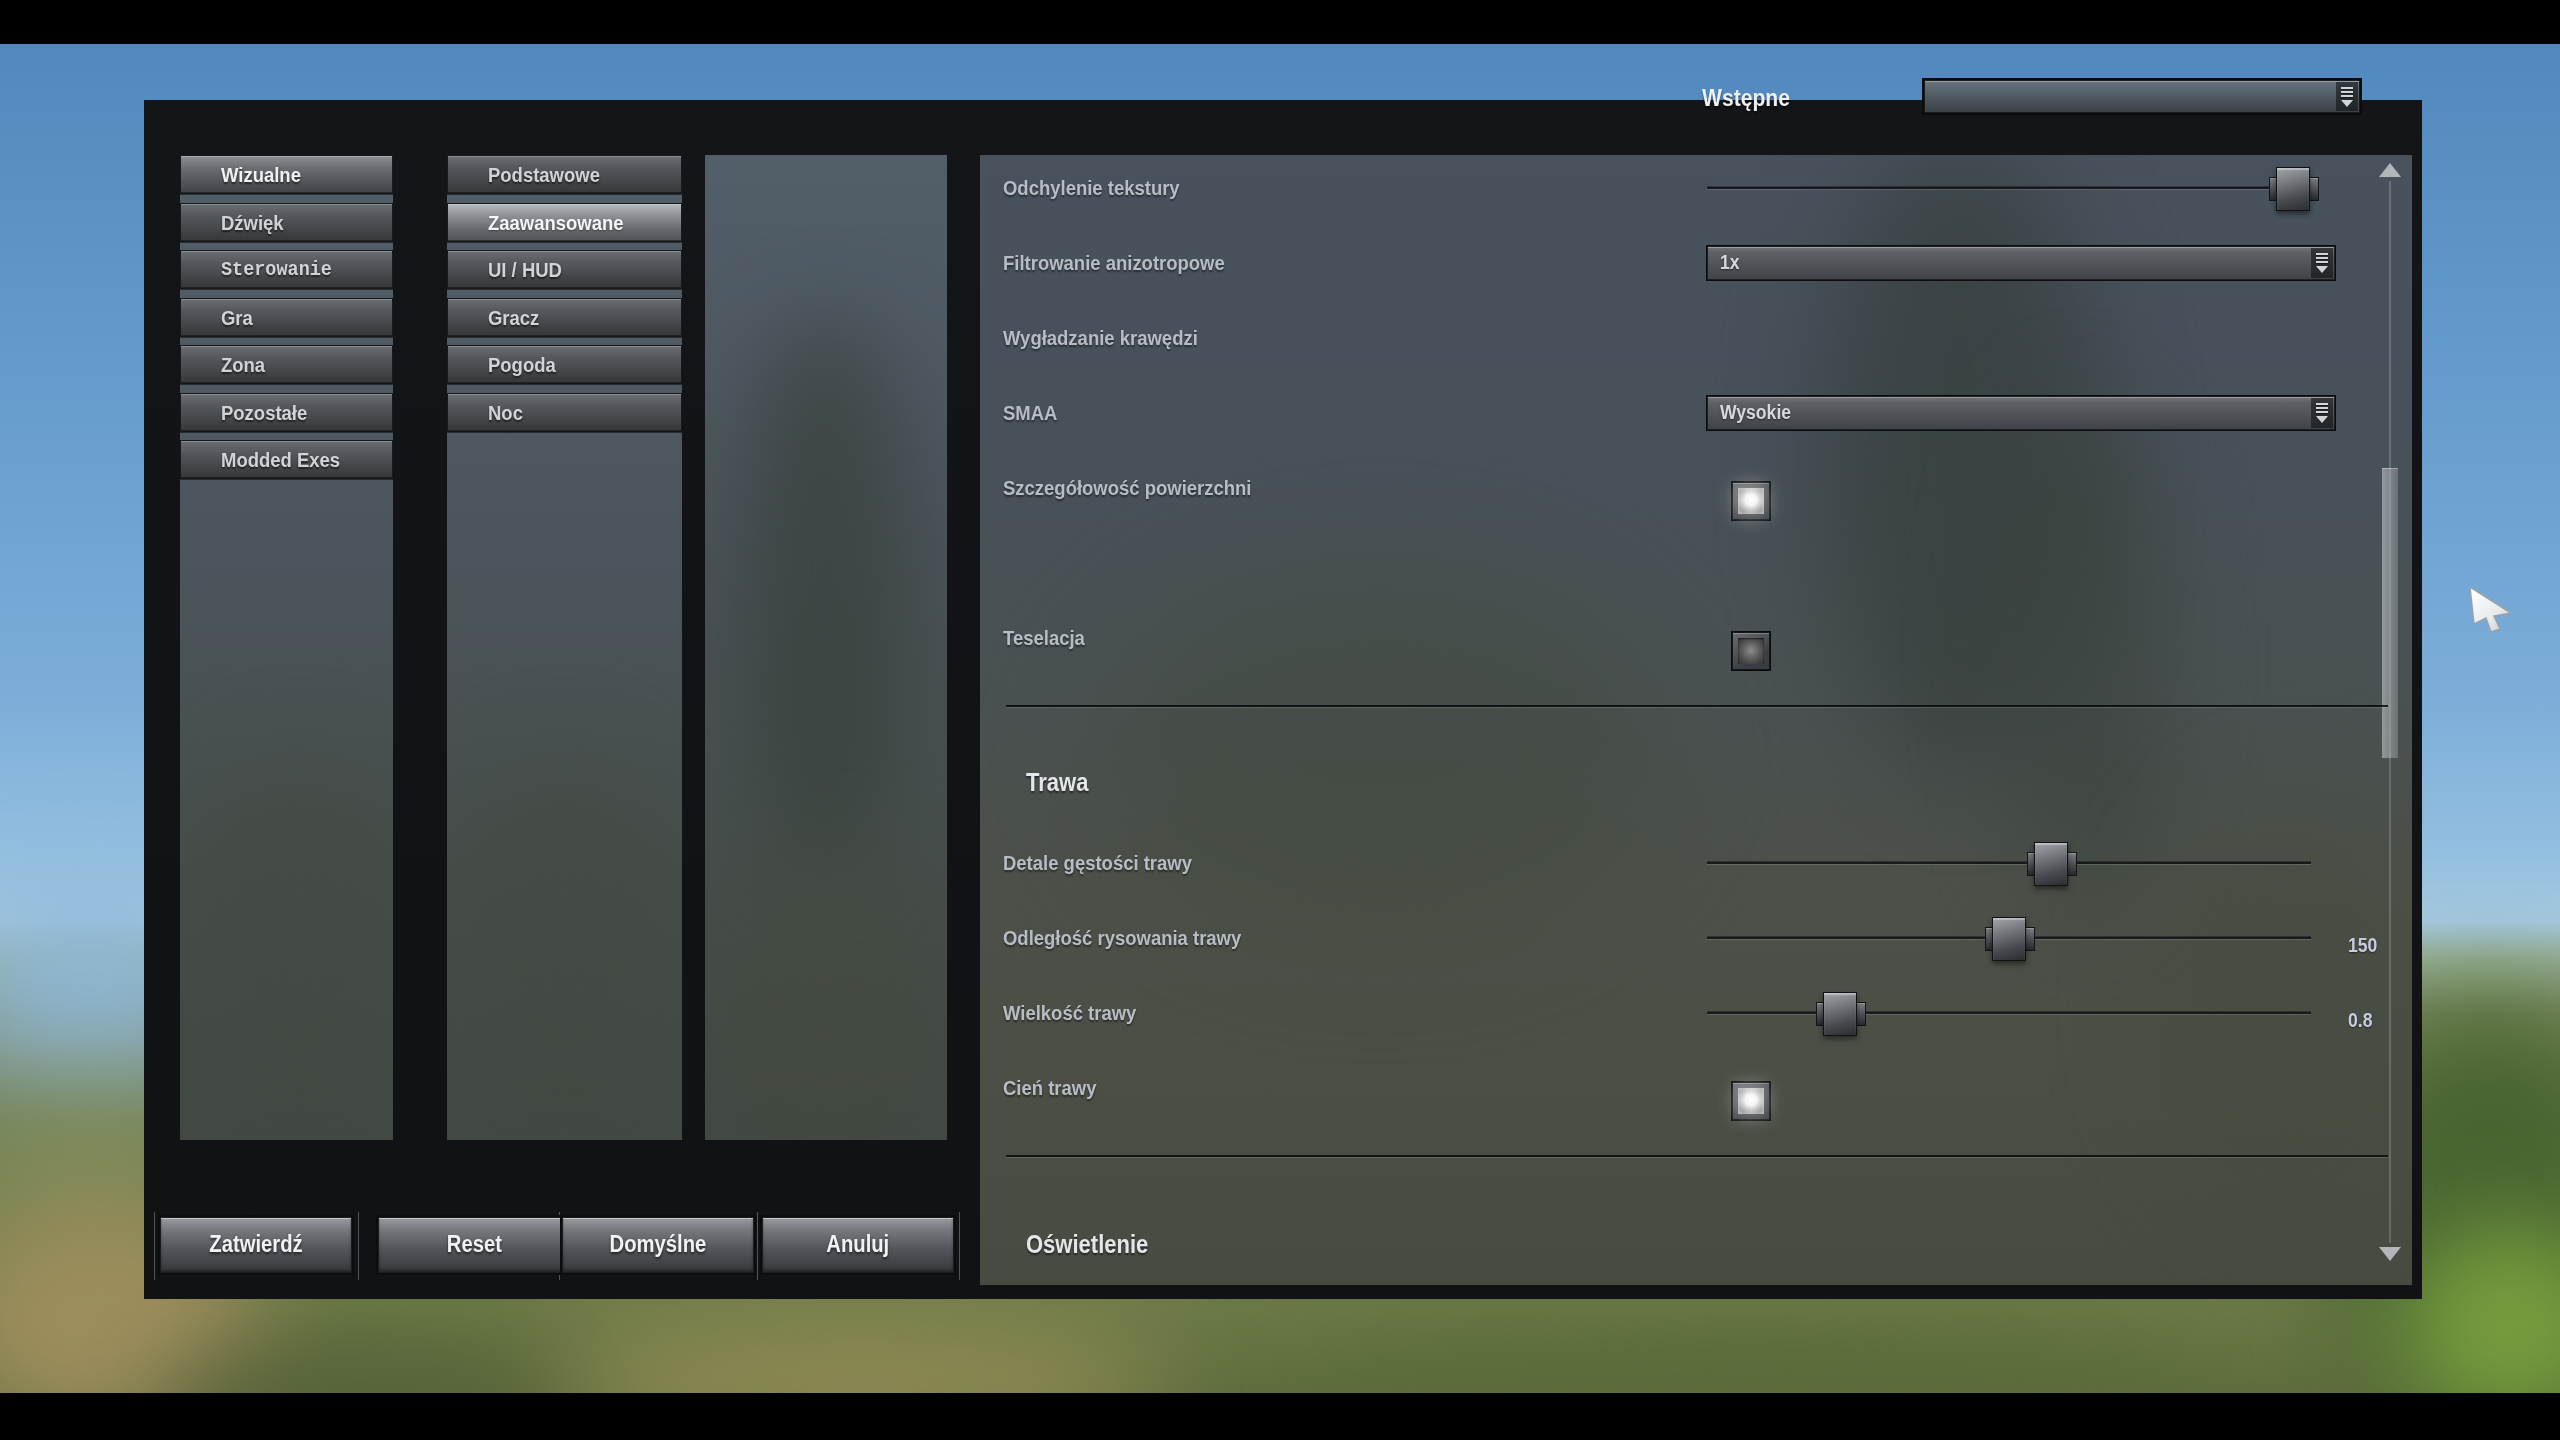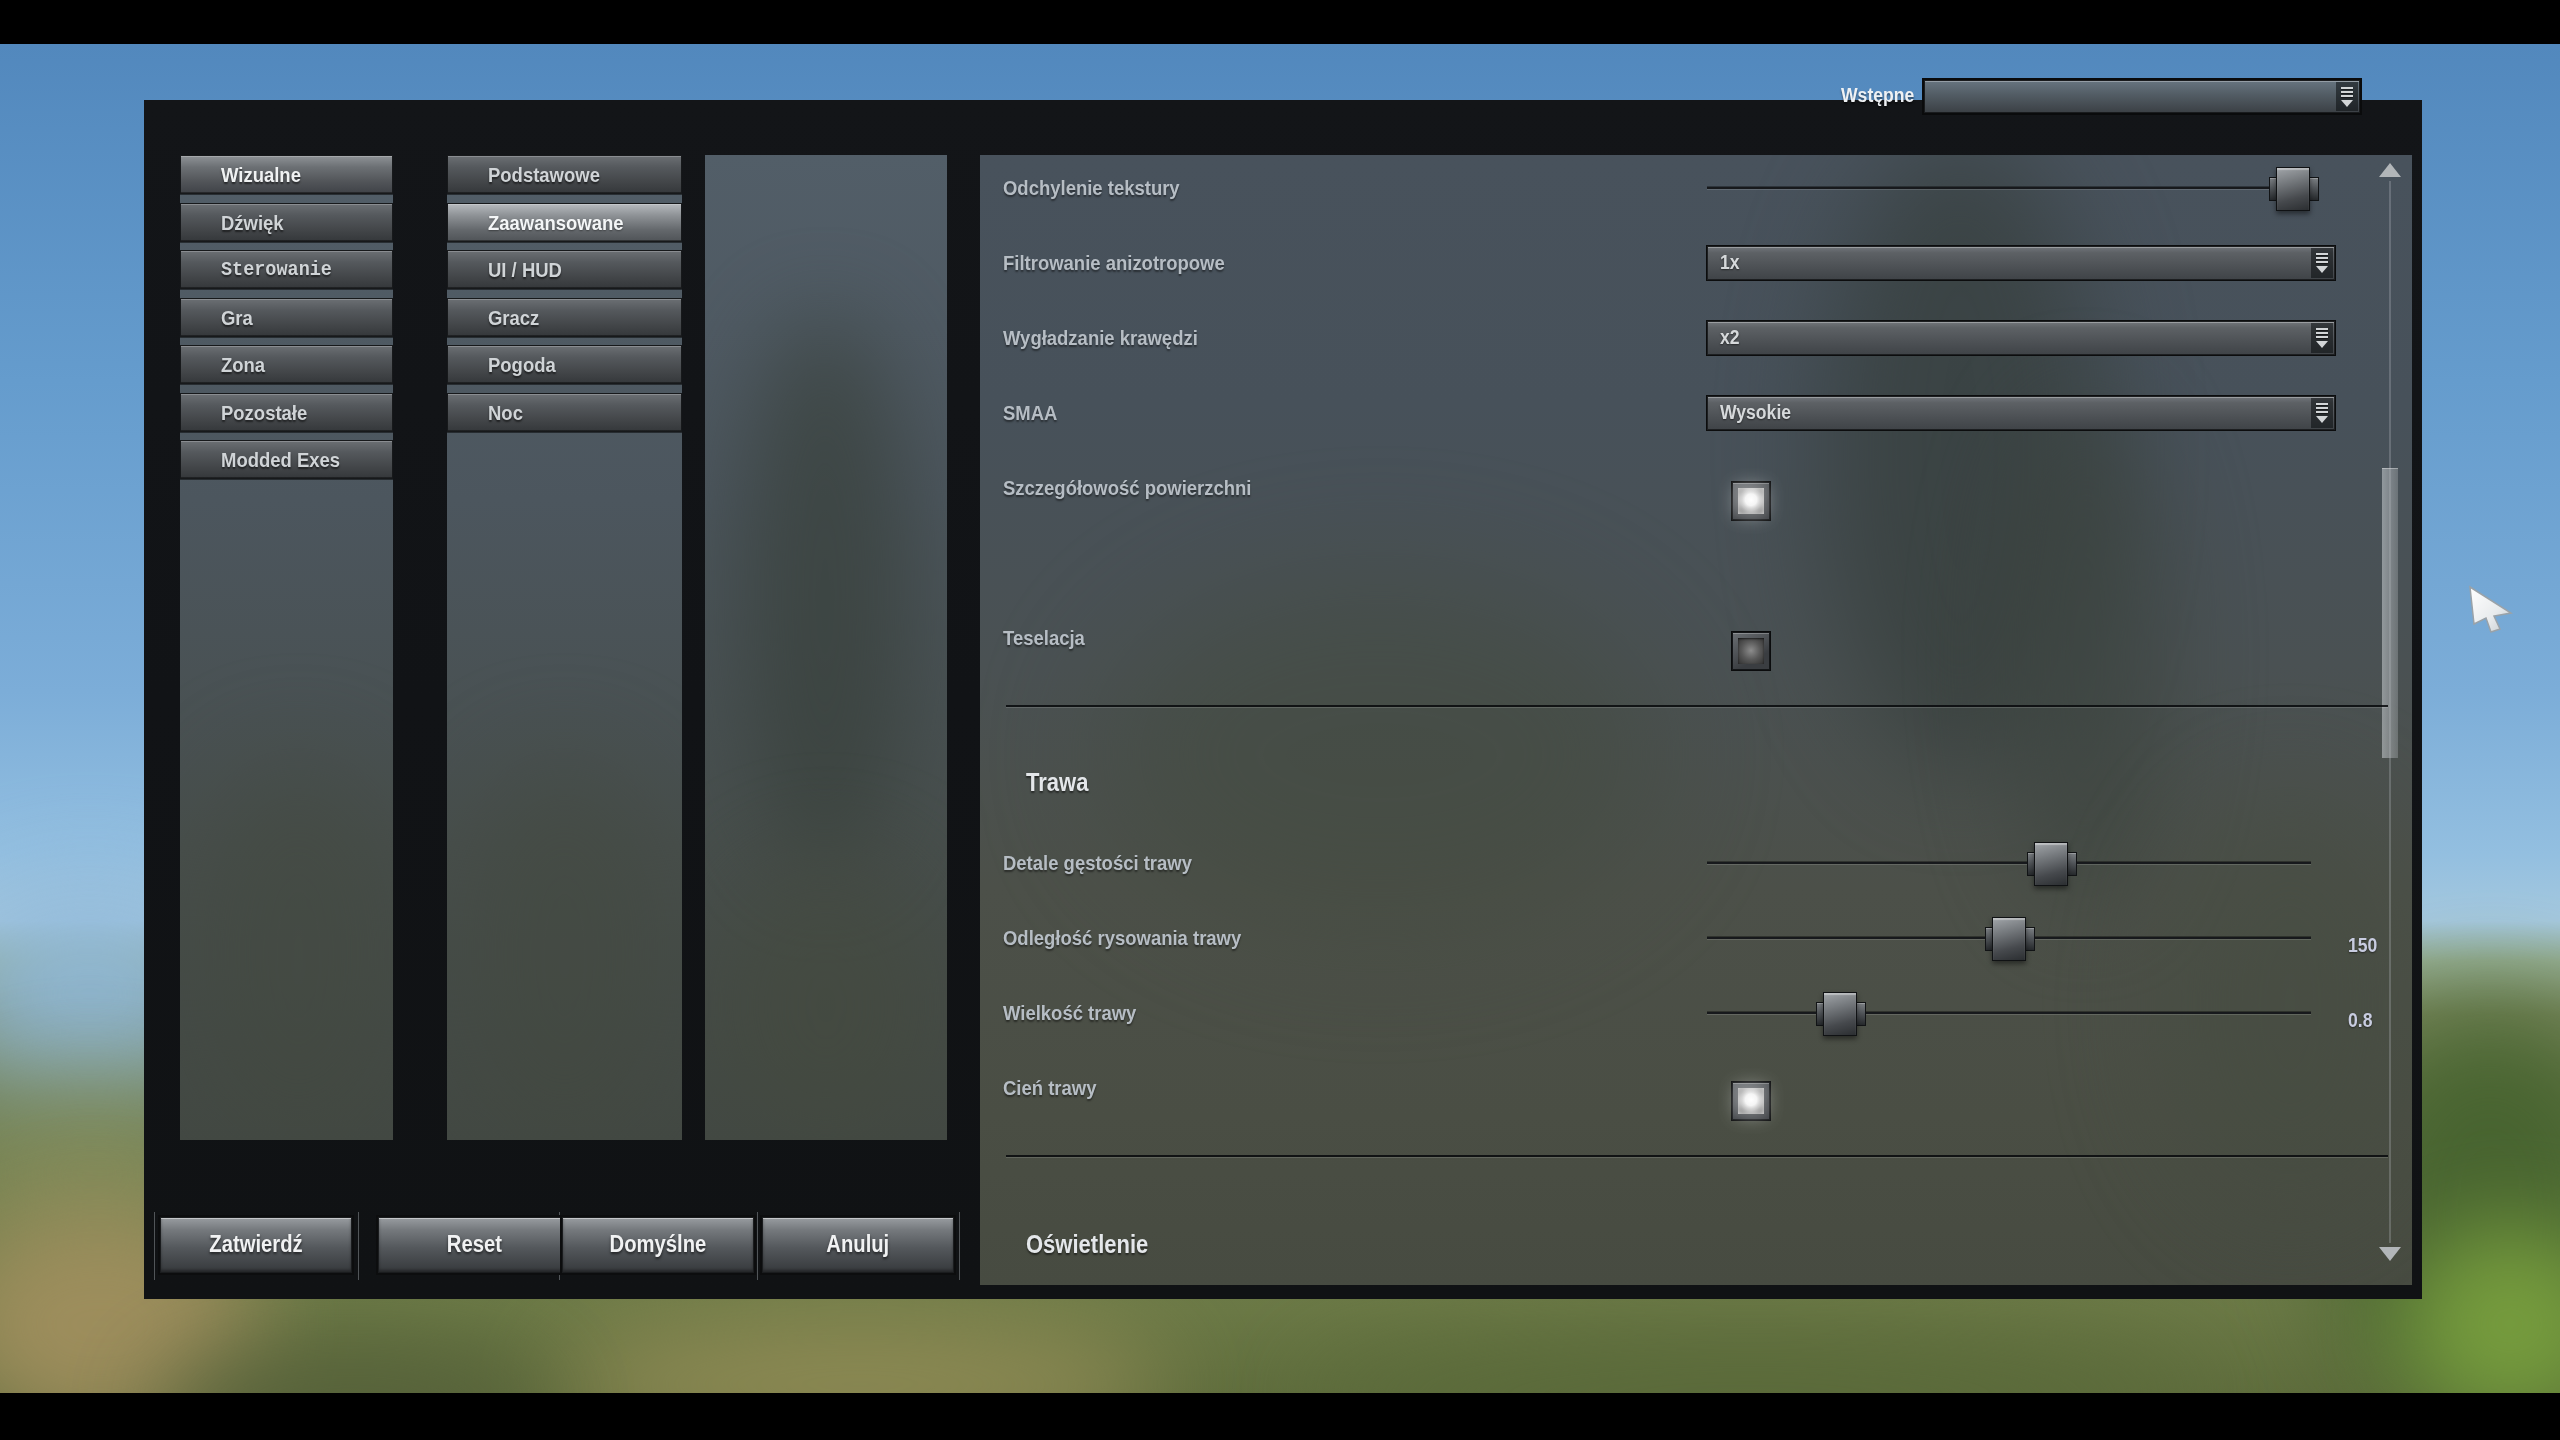--- a/index.html
+++ b/index.html
@@ -93,22 +93,22 @@
 
   
   .btn{position:absolute;top:1117px;width:192px;height:56px;cursor:pointer;text-align:center;
     background:linear-gradient(180deg,#989ca0 0%,#75797d 22%,#54585c 55%,#36393c 100%);
     border:1px solid #1a1c1e;
     box-shadow:0 0 0 2px #0c0d0e,inset 0 1px 0 rgba(255,255,255,.45),inset 0 -2px 3px rgba(0,0,0,.35);}
   .btn .t{margin-top:13px;font-size:23px;font-weight:700;color:#f1f2f3;text-shadow:0 2px 3px rgba(0,0,0,.6);}
   .sep{position:absolute;top:1112px;width:1px;height:68px;background:rgba(190,195,200,.38);}
 
   
-  .preset-label{position:absolute;left:1690px;top:84px;width:224px;text-align:right;z-index:6;
-    font-size:20px;font-weight:700;color:#eef1f4;text-shadow:0 2px 2px rgba(0,0,0,.5);}
+  .preset-label{position:absolute;left:1690px;top:84px;width:224px;text-align:left;z-index:6;
+    font-size:24px;font-weight:700;color:#eef1f4;text-shadow:0 2px 2px rgba(0,0,0,.5);}
   .preset-select{position:absolute;left:1924px;top:80px;width:436px;height:33px;z-index:6;cursor:pointer;
     background:linear-gradient(180deg,#67747f 0%,#525c64 45%,#3c4146 100%);
     border:1px solid #191b1d;box-shadow:0 0 0 2px #0a0b0c,inset 0 1px 0 rgba(255,255,255,.3);}
 
   .cursor{position:absolute;left:2468px;top:585px;z-index:10;}
 </style>
 </head>
 <body>
 
 <div class="screen">
@@ -211,29 +211,20 @@
             <span class="spin">
               <i></i>
               <i></i>
               <i></i>
               <span class="tri"></span>
             </span>
           </div>
         </div>
         <div class="row" style="top: 146px;">
           <div class="lbl"><span class="t">Wygładzanie krawędzi</span></div>
-          <div class="select" style="left: 727px; width: 628px;">
-            <span class="sel-val"><span class="t">x2</span></span>
-            <span class="spin">
-              <i></i>
-              <i></i>
-              <i></i>
-              <span class="tri"></span>
-            </span>
-          </div>
         </div>
         <div class="row" style="top: 221px;">
           <div class="lbl"><span class="t">SMAA</span></div>
           <div class="select" style="left: 727px; width: 628px;">
             <span class="sel-val"><span class="t">Wysokie</span></span>
             <span class="spin">
               <i></i>
               <i></i>
               <i></i>
               <span class="tri"></span>

